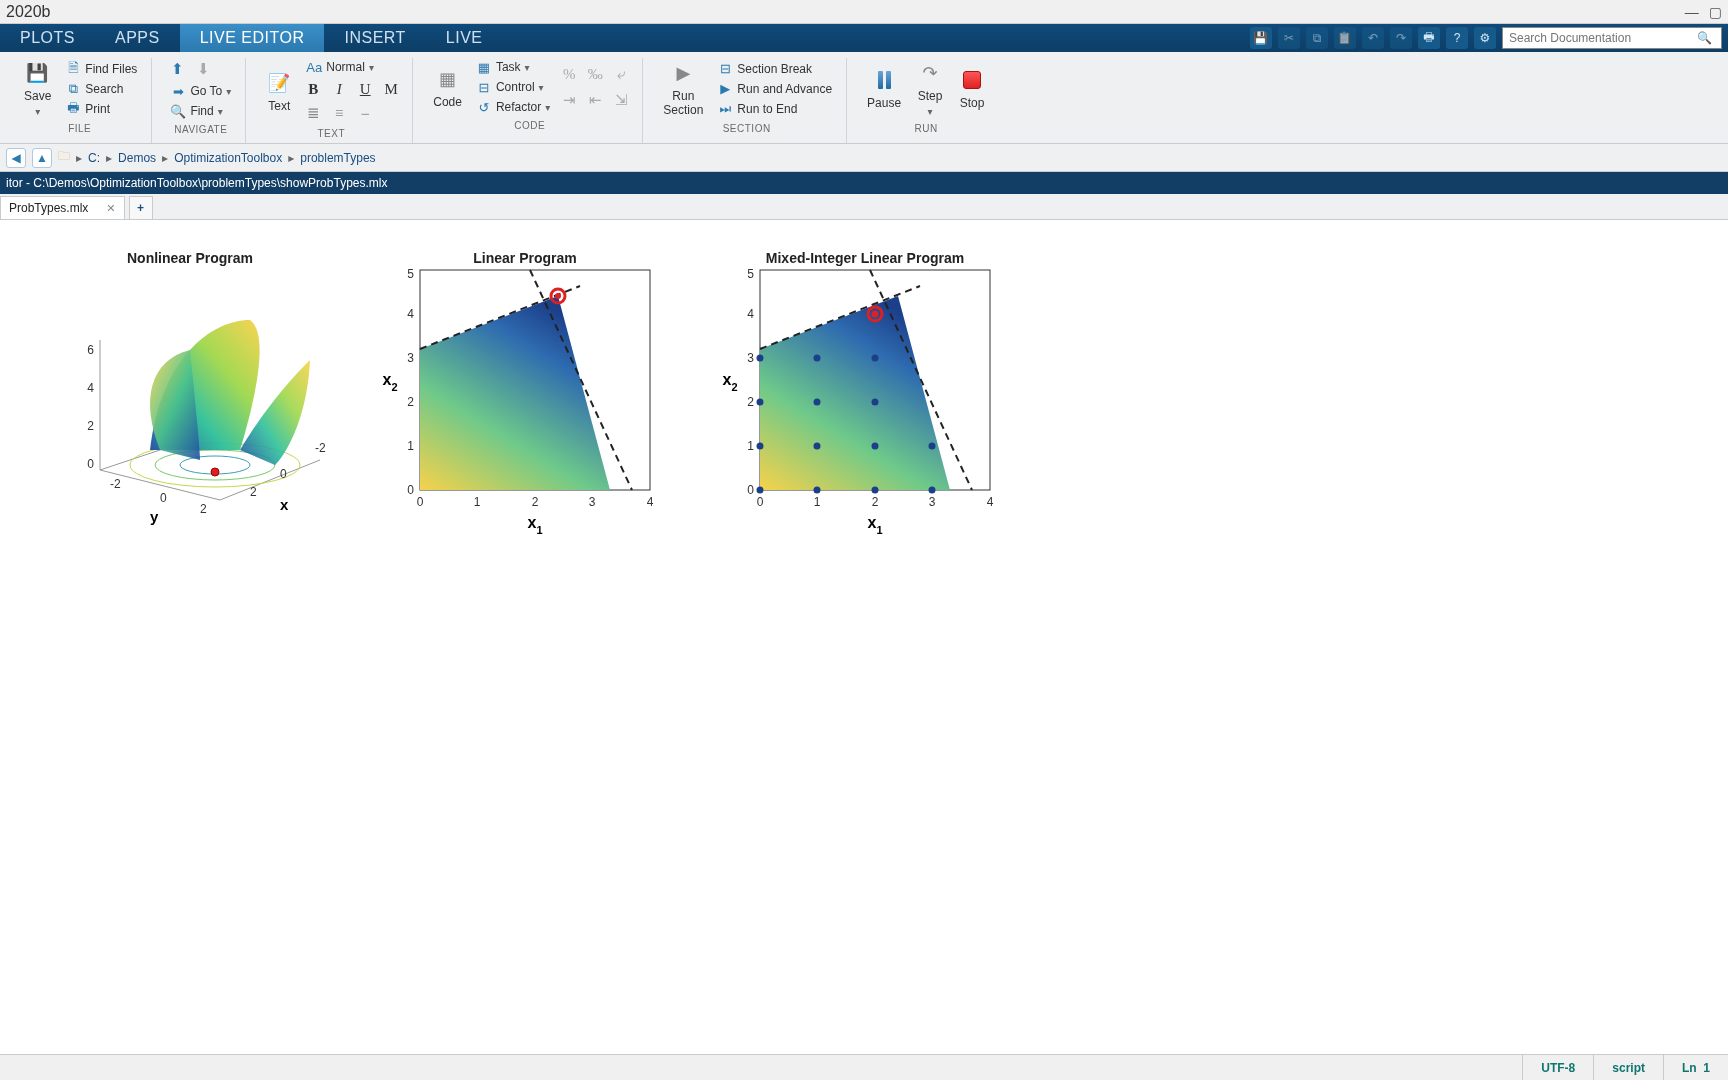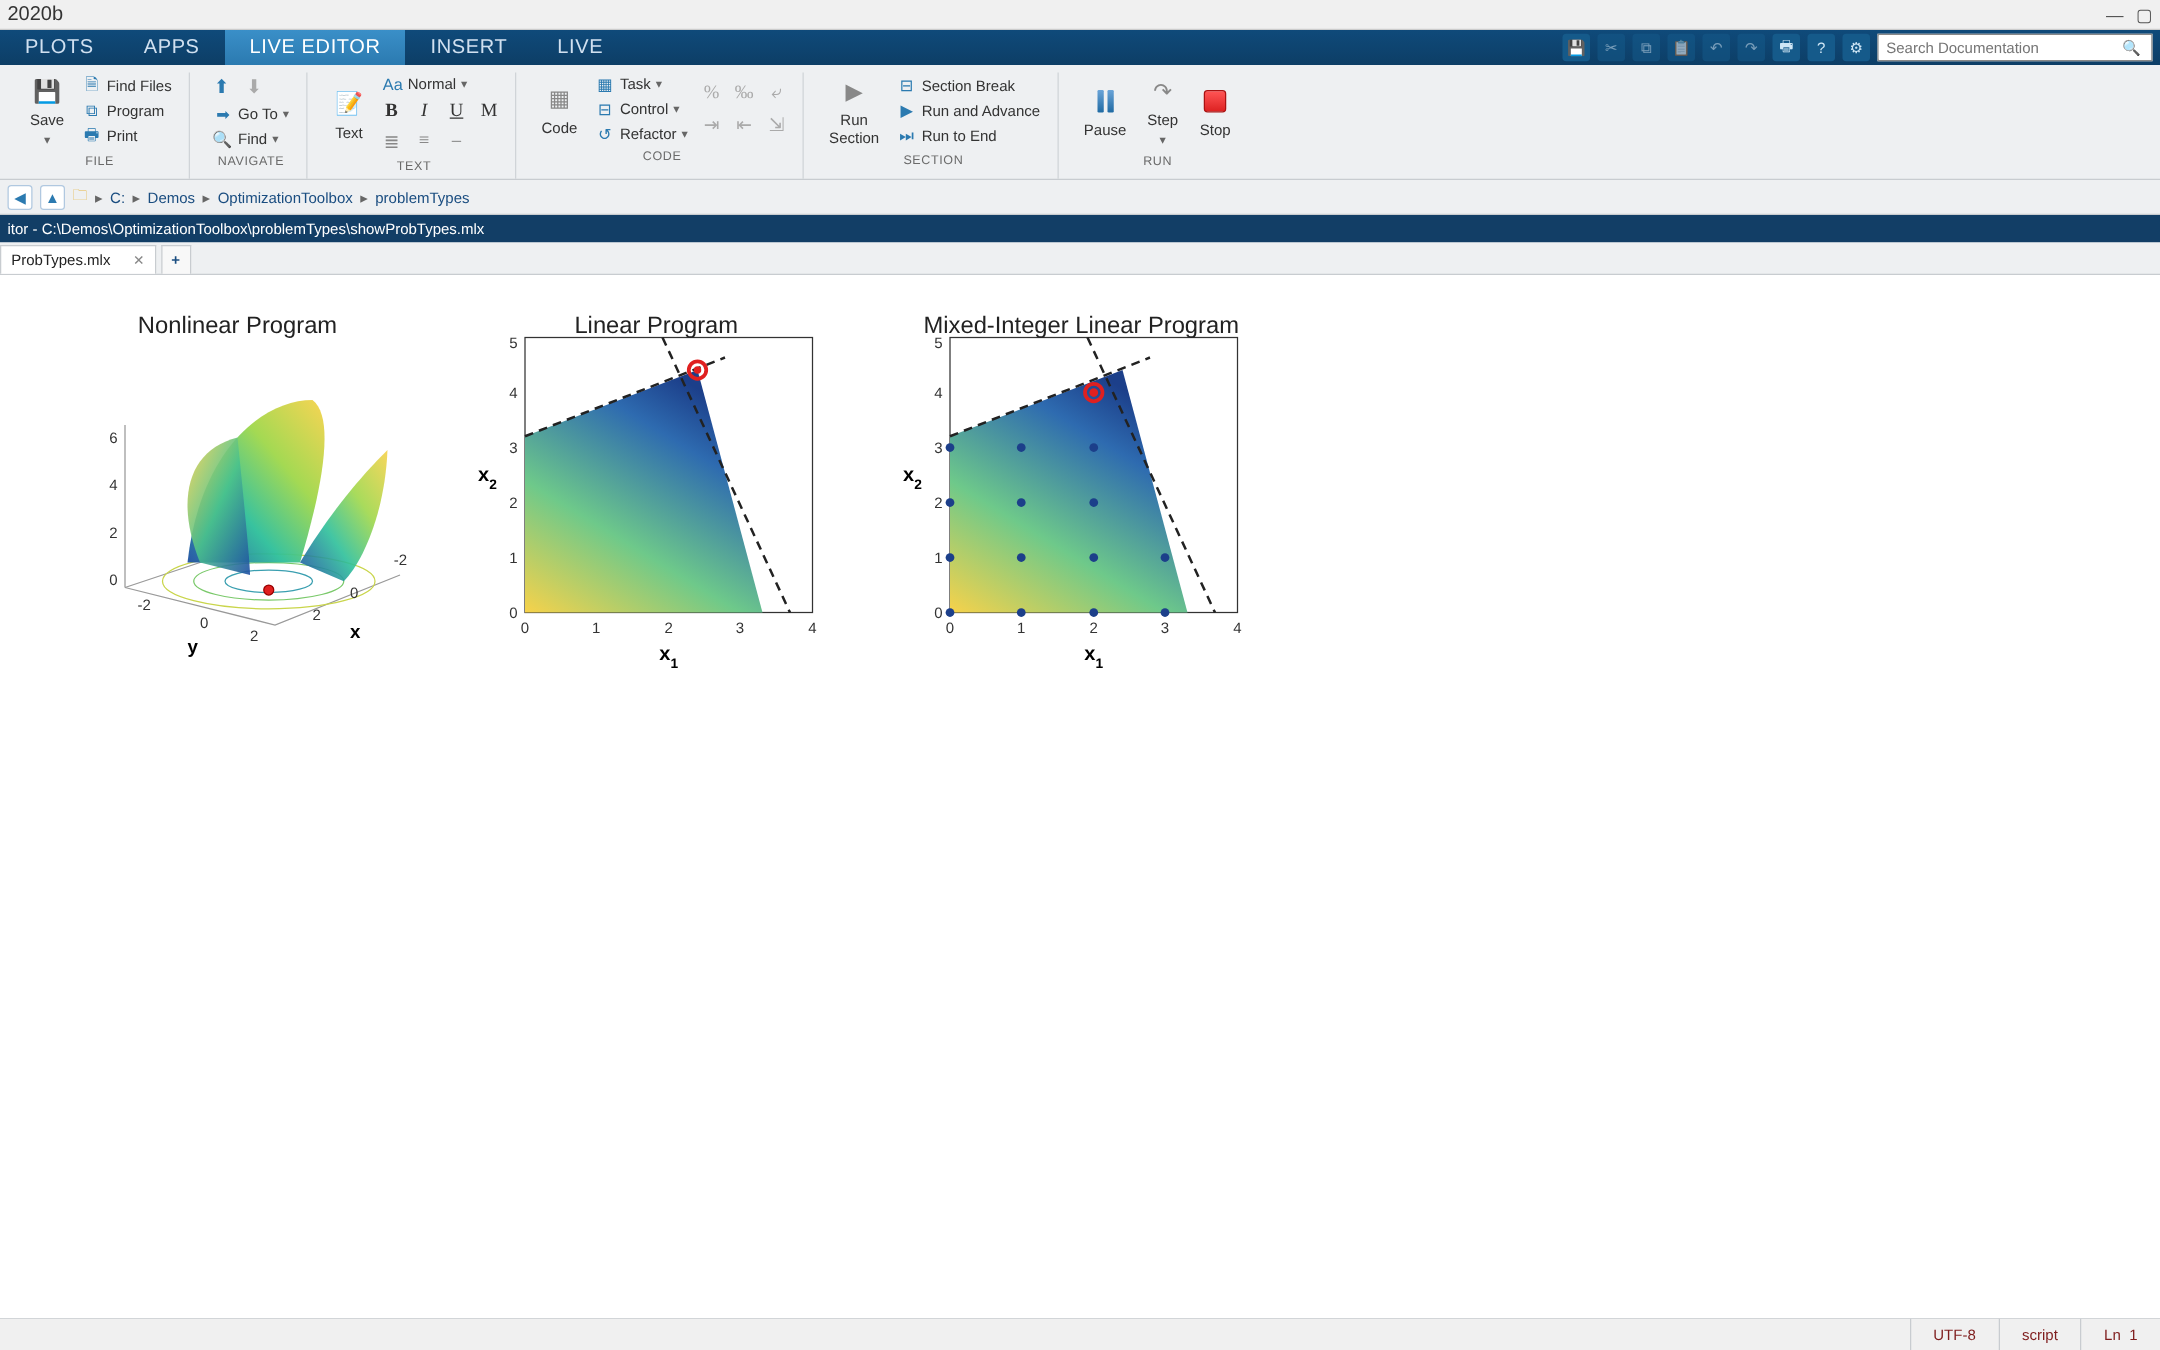--- a/index.html
+++ b/index.html
@@ -55,25 +55,25 @@
 
 .edhdr { height: 22px; background: #123e66; color: #fff; display: flex; align-items: center; font-size: 12px; padding-left: 6px; }
 .filetabrow { height: 26px; background: #eef0f2; border-bottom: 1px solid #c8ccd0; display: flex; align-items: stretch; }
 .filetab { background: #fff; border: 1px solid #c8ccd0; border-bottom: none; padding: 3px 8px; display: flex; align-items: center; gap: 18px; font-size: 12px; margin-top: 2px; }
 .filetab .close { color: #888; cursor: pointer; font-size: 11px; }
 .addtab { width: 24px; display: flex; align-items: center; justify-content: center; border: 1px solid #c8ccd0; border-bottom: none; background: #f8f8f8; margin-top: 2px; margin-left: 4px; cursor: pointer; color: #1a4d80; font-weight: bold; }
 
 
 .content { background: #fff; padding: 30px 40px; display: flex; gap: 30px; }
 .figpanel { position: relative; }
-.figtitle { position: absolute; top: 0; left: 0; right: 0; text-align: center; font-weight: normal; font-size: 19px; }
+.figtitle { position: absolute; top: 0; left: 0; right: 0; text-align: center; font-weight: bold; font-size: 14px; }
 
 
 .statusbar { position: fixed; bottom: 0; left: 0; right: 0; height: 26px; background: #f0f0f0; border-top: 1px solid #c8ccd0; display: flex; align-items: center; }
-.statusbar .cell { border-left: 1px solid #c8ccd0; padding: 0 18px; height: 100%; display: flex; align-items: center; font-size: 12px; color: #7f1d1d; }
+.statusbar .cell { border-left: 1px solid #c8ccd0; padding: 0 18px; height: 100%; display: flex; align-items: center; font-size: 12px; color: #0f766e; font-weight: bold; }
 .statusbar .fill { flex: 1; }
 </style>
 </head>
 <body>
 
 <div class="titlebar">
   <span class="title">2020b</span>
   <div class="winbtns">
     <span>—</span>
     <span>▢</span>
@@ -112,21 +112,21 @@
         <span class="bicon">💾</span>
         <span class="blab">Save</span>
       </div>
       <div class="col">
         <div class="smbtn">
             <span class="si">🗎</span>
             <span>Find Files</span>
           </div>
         <div class="smbtn">
             <span class="si">⧉</span>
-            <span>Program</span>
+            <span>Search</span>
           </div>
         <div class="smbtn">
             <span class="si">🖶</span>
             <span>Print</span>
           </div>
       </div>
     </div>
     <div class="group-label">FILE</div>
   </div>
 

